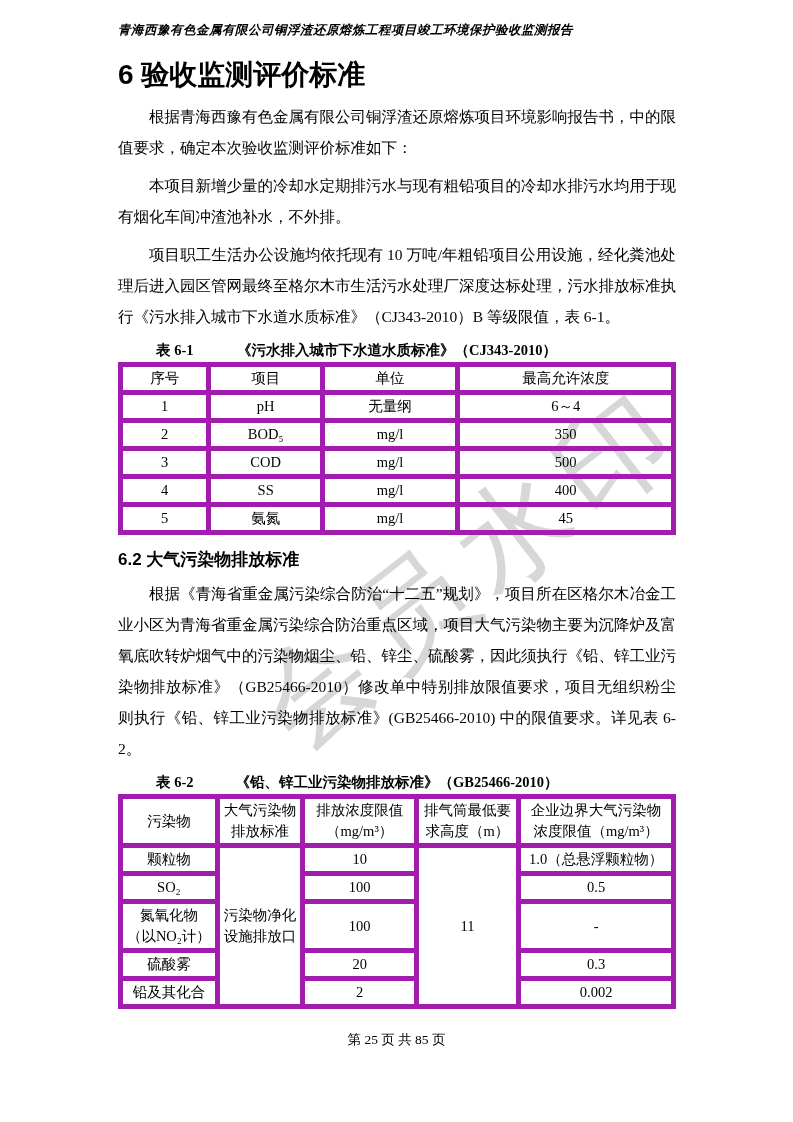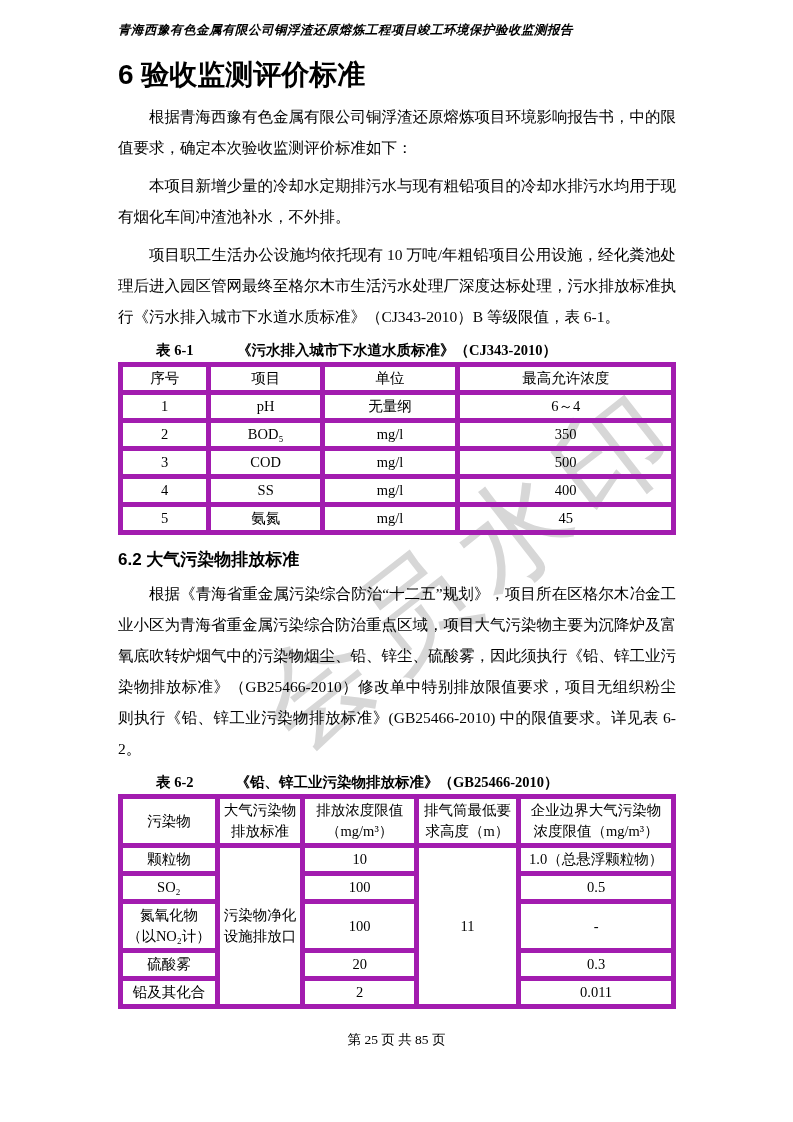--- a/index.html
+++ b/index.html
@@ -216,21 +216,21 @@
           <td>-</td>
         </tr>
         <tr>
           <td>硫酸雾</td>
           <td>20</td>
           <td>0.3</td>
         </tr>
         <tr>
           <td>铅及其化合</td>
           <td>2</td>
-          <td>0.011</td>
+          <td>0.002</td>
         </tr>
       </tbody>
     </table>
 
   </div>
 
   <div class="footer">第 25 页 共 85 页</div>
 
 </div>
 

